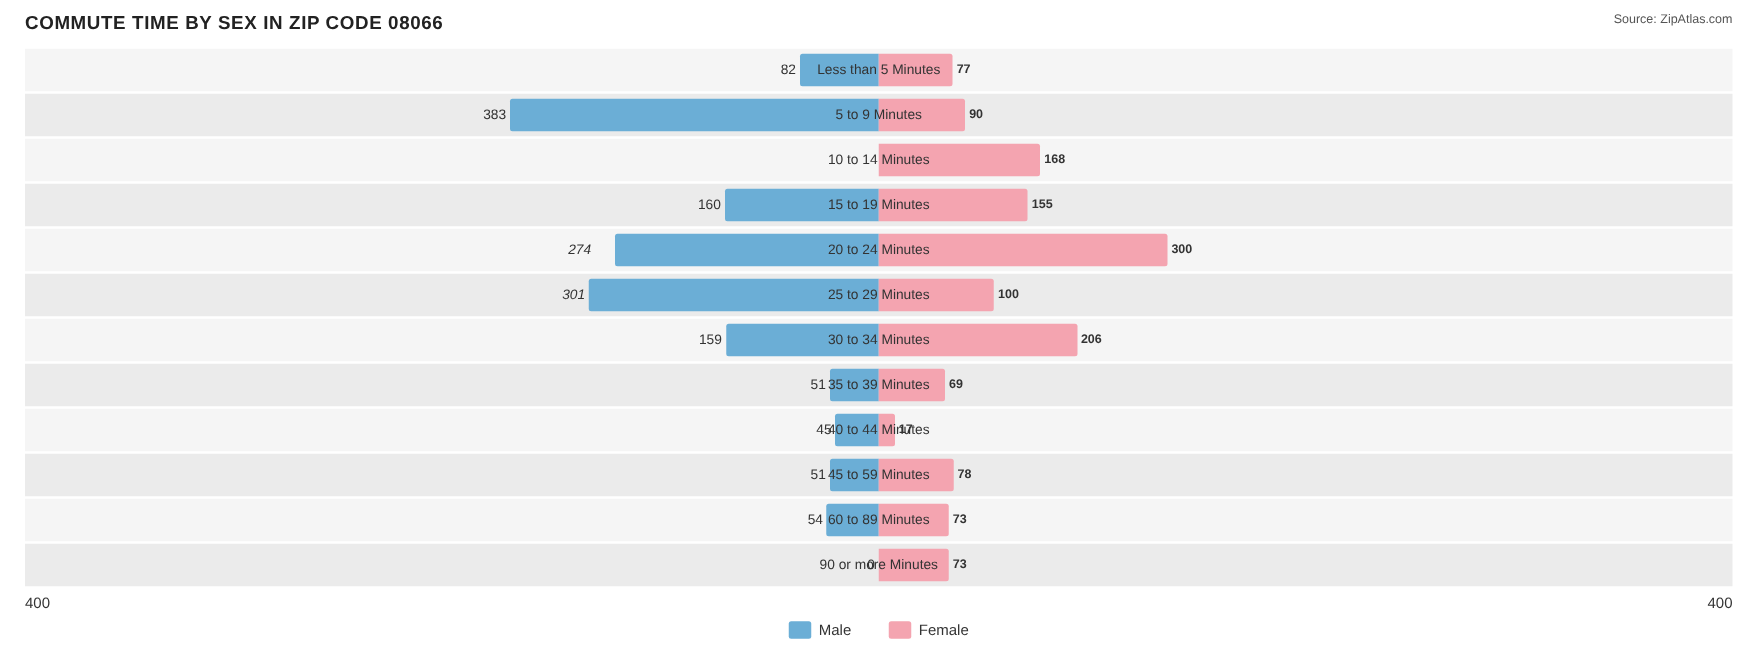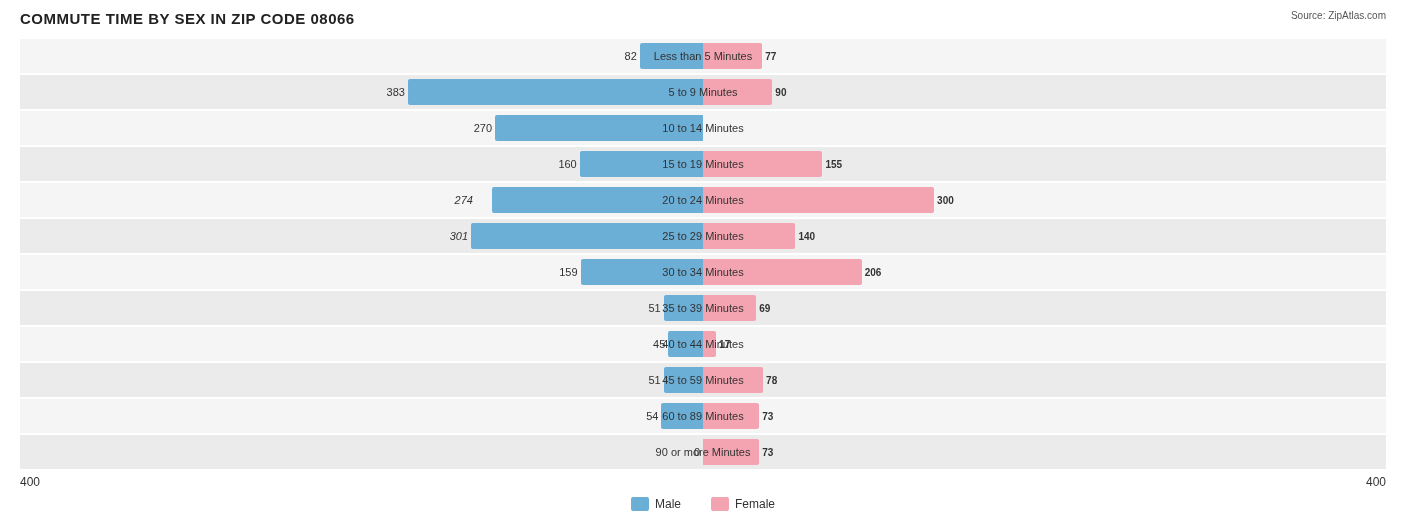--- a/index.html
+++ b/index.html
@@ -154,23 +154,23 @@
         <div class="male-bar" style="width: 45.0025%; margin-left: auto;"></div>
         <span class="male-value" style="right: 45.0025%; padding-right: 3px; top: 50%; transform: translateY(-50%);">383</span>
       </div>
       <div class="female-bar-container" style="width: 48%;">
         <div class="female-bar" style="width: 10.575%;"></div>
         <span class="female-value" style="left: 10.575%; padding-left: 3px; top: 50%; transform: translateY(-50%);">90</span>
       </div>
     </div>
     <div class="bar-row">
       <div class="center-label">10 to 14 Minutes</div>
-      <div class="male-bar-container" style="width: 48%;">
-        <div class="male-bar" style="width: 31.725%; margin-left: auto;"></div>
-        <span class="male-value" style="right: 31.725%; padding-right: 3px; top: 50%; transform: translateY(-50%);">270</span>
+      <div class="female-bar-container" style="width: 48%;">
+        <div class="female-bar" style="width: 19.74%;"></div>
+        <span class="female-value" style="left: 19.74%; padding-left: 3px; top: 50%; transform: translateY(-50%);">168</span>
       </div>
     </div>
     <div class="bar-row">
       <div class="center-label">15 to 19 Minutes</div>
       <div class="male-bar-container" style="width: 48%;">
         <div class="male-bar" style="width: 18.8%; margin-left: auto;"></div>
         <span class="male-value" style="right: 18.8%; padding-right: 3px; top: 50%; transform: translateY(-50%);">160</span>
       </div>
       <div class="female-bar-container" style="width: 48%;">
         <div class="female-bar" style="width: 18.2125%;"></div>
@@ -189,21 +189,21 @@
       </div>
     </div>
     <div class="bar-row">
       <div class="center-label">25 to 29 Minutes</div>
       <div class="male-bar-container" style="width: 48%;">
         <div class="male-bar" style="width: 35.3675%; margin-left: auto;"></div>
         <span class="male-value" style="right: 35.3675%; padding-right: 3px; top: 50%; transform: translateY(-50%); font-style: italic;">301</span>
       </div>
       <div class="female-bar-container" style="width: 48%;">
         <div class="female-bar" style="width: 14.1%;"></div>
-        <span class="female-value" style="left: 14.1%; padding-left: 3px; top: 50%; transform: translateY(-50%);">140</span>
+        <span class="female-value" style="left: 14.1%; padding-left: 3px; top: 50%; transform: translateY(-50%);">100</span>
       </div>
     </div>
     <div class="bar-row">
       <div class="center-label">30 to 34 Minutes</div>
       <div class="male-bar-container" style="width: 48%;">
         <div class="male-bar" style="width: 18.6825%; margin-left: auto;"></div>
         <span class="male-value" style="right: 18.6825%; padding-right: 3px; top: 50%; transform: translateY(-50%);">159</span>
       </div>
       <div class="female-bar-container" style="width: 48%;">
         <div class="female-bar" style="width: 24.205%;"></div>

